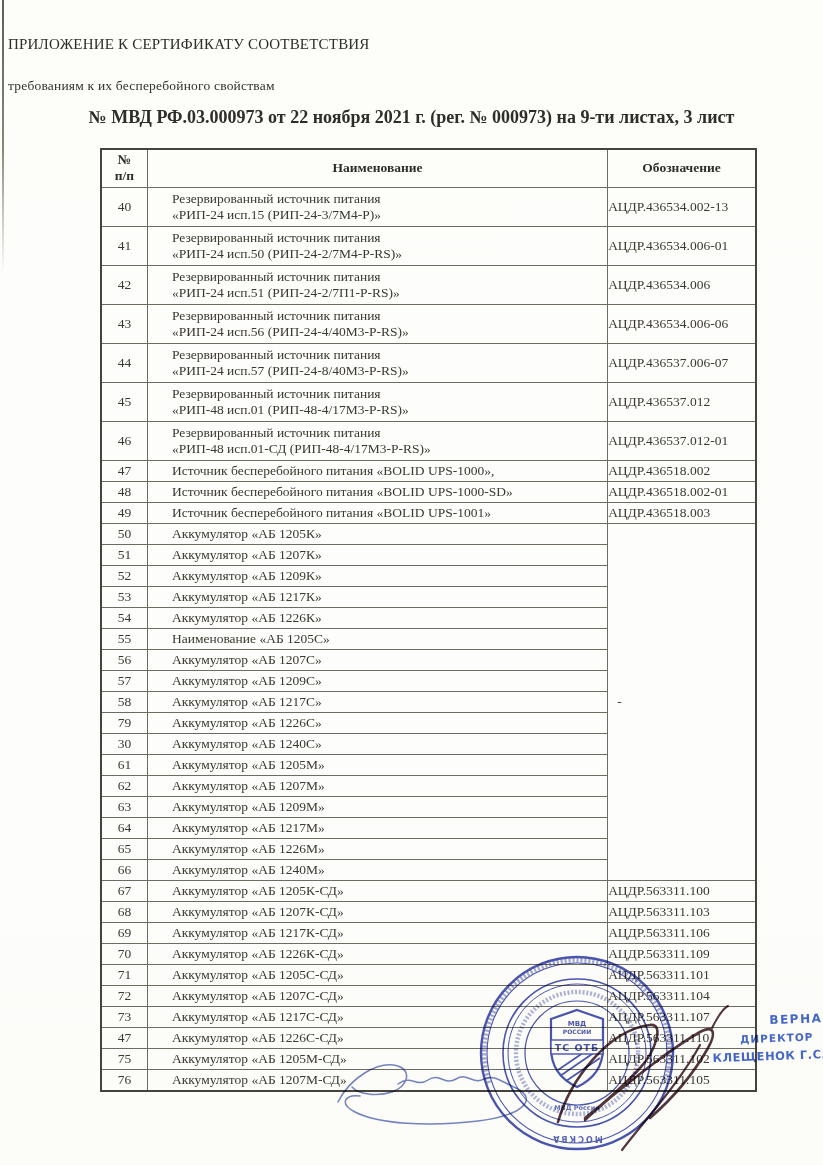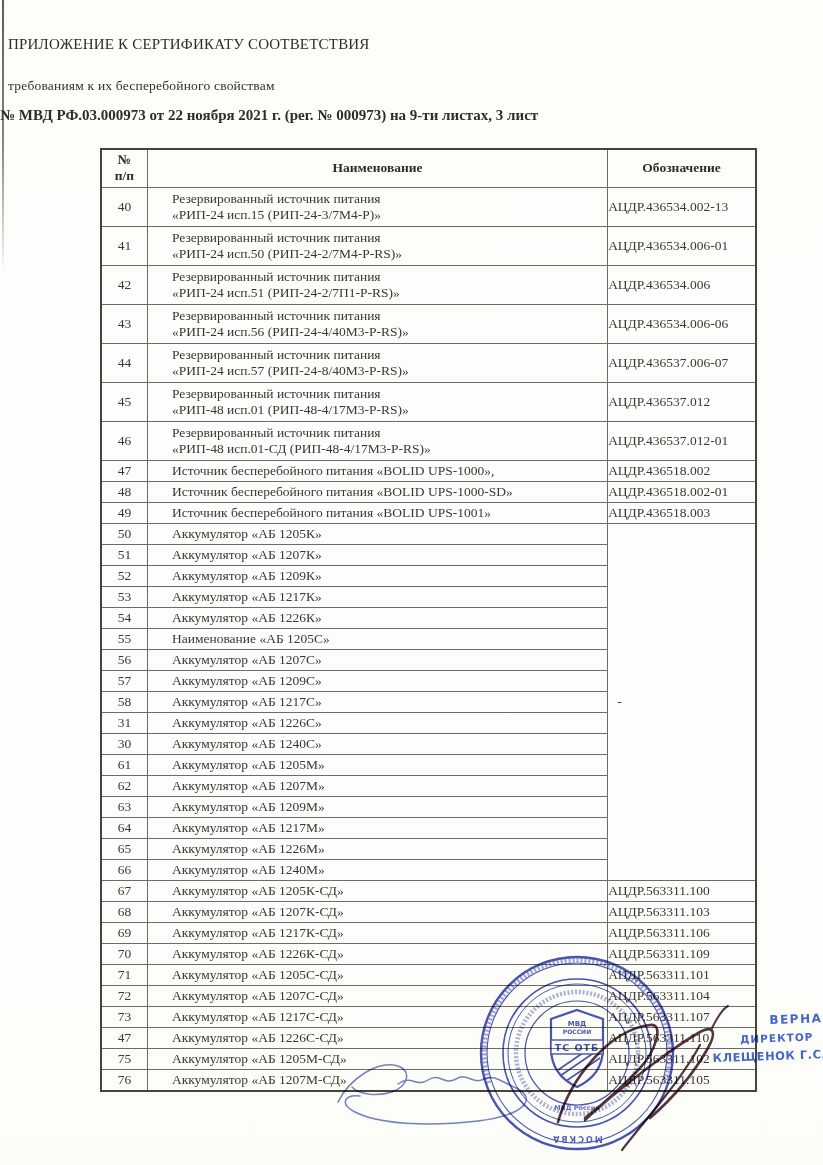--- a/index.html
+++ b/index.html
@@ -12,21 +12,21 @@
     color:#35332c;
   }
   .edge-line {
     position:absolute; left:2px; top:0; width:2px; height:272px;
     background:linear-gradient(180deg,#5e5c54 0%, #8a887e 55%, rgba(138,136,126,0) 100%);
   }
   .title { position:absolute; left:8px; width:100%; text-align:left; font-weight:normal; letter-spacing:.2px; }
   .t1 { top:36px;  font-size:15px;   color:#2f2d27; }
   .t2 { top:58px;  font-size:13.5px; color:#33312b; }
   .t3 { top:78px;  font-size:13.5px; color:#33312b; }
-  .reg { position:absolute; top:107px; left:0; width:100%; text-align:left; font-weight:bold; font-size:15px; color:#2f2d27; }
+  .reg { position:absolute; top:107px; left:0; width:100%; text-align:center; font-weight:bold; font-size:18px; color:#2f2d27; }
 
   table.cert {
     position:absolute; left:100px; top:148px; width:657px;
     border-collapse:collapse; table-layout:fixed;
     font-size:13.5px; color:#3a382f;
   }
   table.cert, table.cert tr, table.cert td, table.cert th { border:1px solid #6e6c62; }
   table.cert { border:2px solid #45433b; }
   thead th {
     font-weight:bold; text-align:center; vertical-align:middle;
@@ -187,21 +187,21 @@
         </tr>
         <tr class="r1">
           <td class="c-num">57</td>
           <td class="c-name">Аккумулятор «АБ 1209С»</td>
         </tr>
         <tr class="r1">
           <td class="c-num">58</td>
           <td class="c-name">Аккумулятор «АБ 1217С»</td>
         </tr>
         <tr class="r1">
-          <td class="c-num">31</td>
+          <td class="c-num">79</td>
           <td class="c-name">Аккумулятор «АБ 1226С»</td>
         </tr>
         <tr class="r1">
           <td class="c-num">30</td>
           <td class="c-name">Аккумулятор «АБ 1240С»</td>
         </tr>
         <tr class="r1">
           <td class="c-num">61</td>
           <td class="c-name">Аккумулятор «АБ 1205М»</td>
         </tr>

